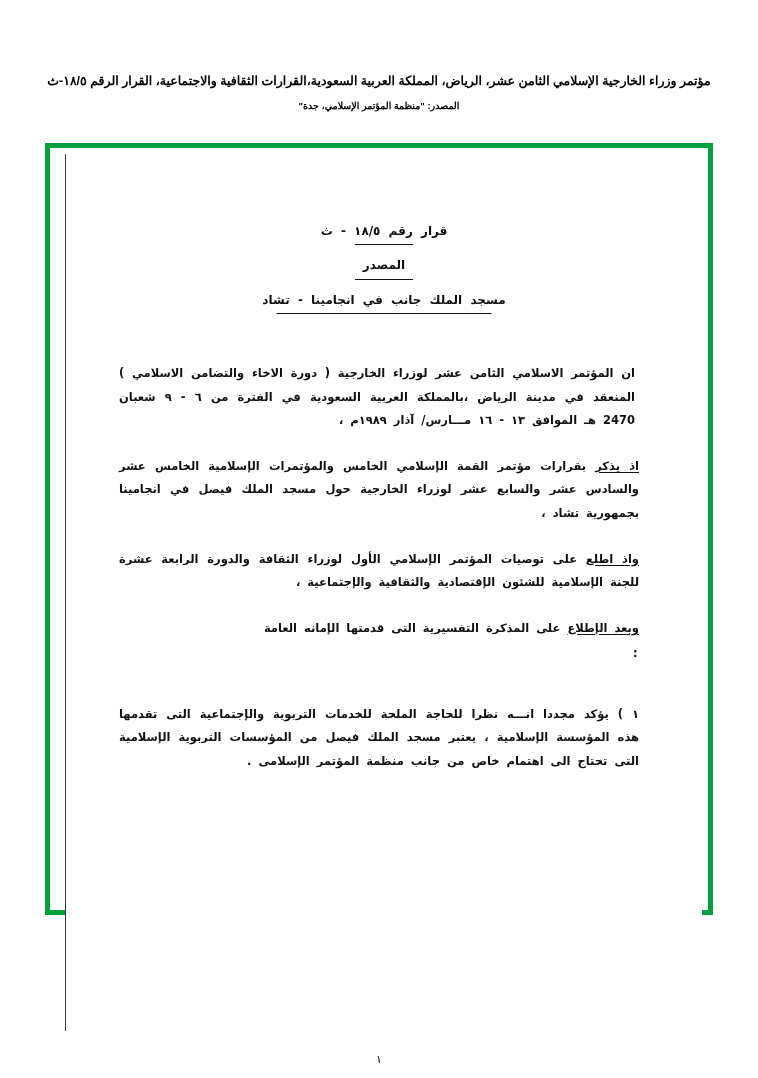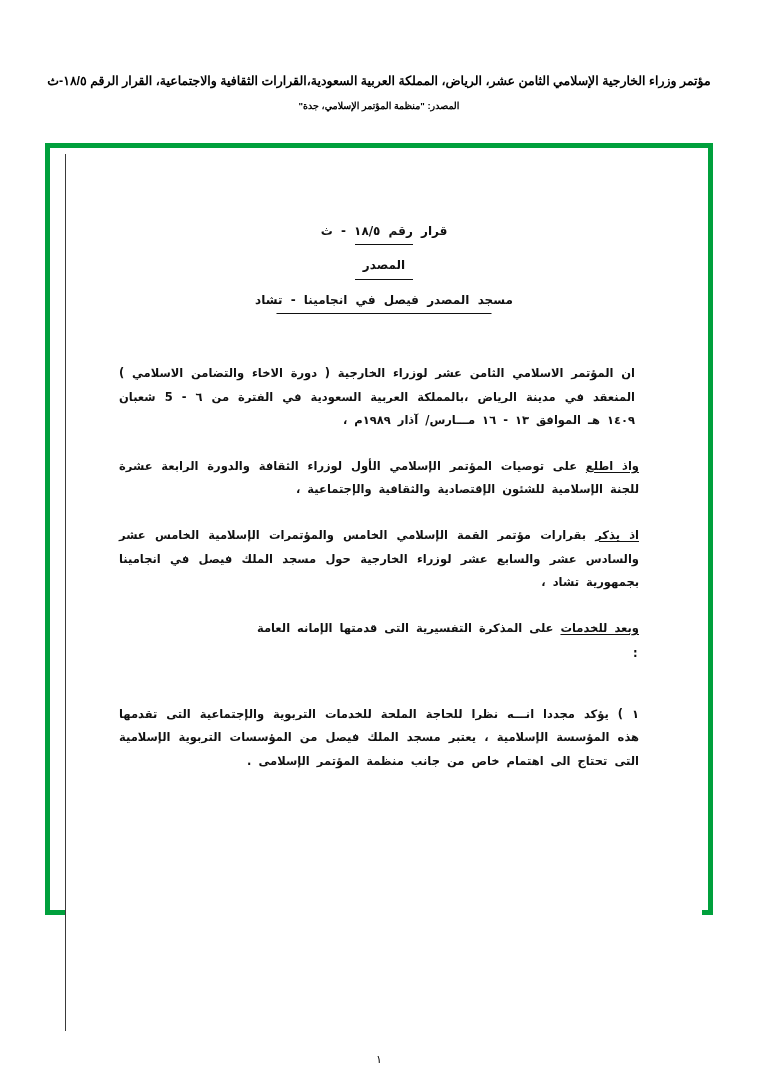--- a/index.html
+++ b/index.html
@@ -164,30 +164,30 @@
     <div class="header-source">المصدر: "منظمة المؤتمر الإسلامي، جدة"</div>
   </div>
 
   <div class="frame-outer">
     <div class="frame-inner">
       <div class="scan tw">
 
         <div class="doc-title">
           <span class="line underline">قرار رقم ١٨/٥ - ث</span>
           <span class="line underline">المصدر</span>
-          <span class="line u-wide underline">مسجد المصدر فيصل في انجامينا - تشاد</span>
+          <span class="line u-wide underline">مسجد الملك جانب في انجامينا - تشاد</span>
         </div>
 
-        <div class="para intro">ان المؤتمر الاسلامي الثامن عشر لوزراء الخارجية ( دورة الاخاء والتضامن الاسلامي ) المنعقد في مدينة الرياض ،بالمملكة العربية السعودية في الفترة من ٦ - 5 شعبان ١٤٠٩ هـ الموافق ١٣ - ١٦ مـــارس/ آذار ١٩٨٩م ،</div>
+        <div class="para intro">ان المؤتمر الاسلامي الثامن عشر لوزراء الخارجية ( دورة الاخاء والتضامن الاسلامي ) المنعقد في مدينة الرياض ،بالمملكة العربية السعودية في الفترة من ٦ - ٩ شعبان 2470 هـ الموافق ١٣ - ١٦ مـــارس/ آذار ١٩٨٩م ،</div>
+
+        <div class="para"><span class="lead">اذ يذكر</span><span> بقرارات مؤتمر القمة الإسلامي الخامس والمؤتمرات الإسلامية الخامس عشر والسادس عشر والسابع عشر لوزراء الخارجية حول مسجد الملك فيصل في انجامينا بجمهورية تشاد ،</span></div>
 
         <div class="para"><span class="lead">واذ اطلع</span><span> على توصيات المؤتمر الإسلامي الأول لوزراء الثقافة والدورة الرابعة عشرة للجنة الإسلامية للشئون الإقتصادية والثقافية والإجتماعية ،</span></div>
 
-        <div class="para"><span class="lead">اذ يذكر</span><span> بقرارات مؤتمر القمة الإسلامي الخامس والمؤتمرات الإسلامية الخامس عشر والسادس عشر والسابع عشر لوزراء الخارجية حول مسجد الملك فيصل في انجامينا بجمهورية تشاد ،</span></div>
-
-        <div class="para"><span class="lead">وبعد للخدمات</span><span> على المذكرة التفسيرية التى قدمتها الإمانه العامة</span><span class="colon-line">:</span></div>
+        <div class="para"><span class="lead">وبعد الإطلاع</span><span> على المذكرة التفسيرية التى قدمتها الإمانه العامة</span><span class="colon-line">:</span></div>
 
         <div class="para item">١ ) يؤكد مجددا انـــه نظرا للحاجة الملحة للخدمات التربوية والإجتماعية التى تقدمها هذه المؤسسة الإسلامية ، يعتبر مسجد الملك فيصل من المؤسسات التربوية الإسلامية التى تحتاج الى اهتمام خاص من جانب منظمة المؤتمر الإسلامى .</div>
 
 
       </div>
     </div>
   </div>
 
   <div class="page-number">١</div>
 

